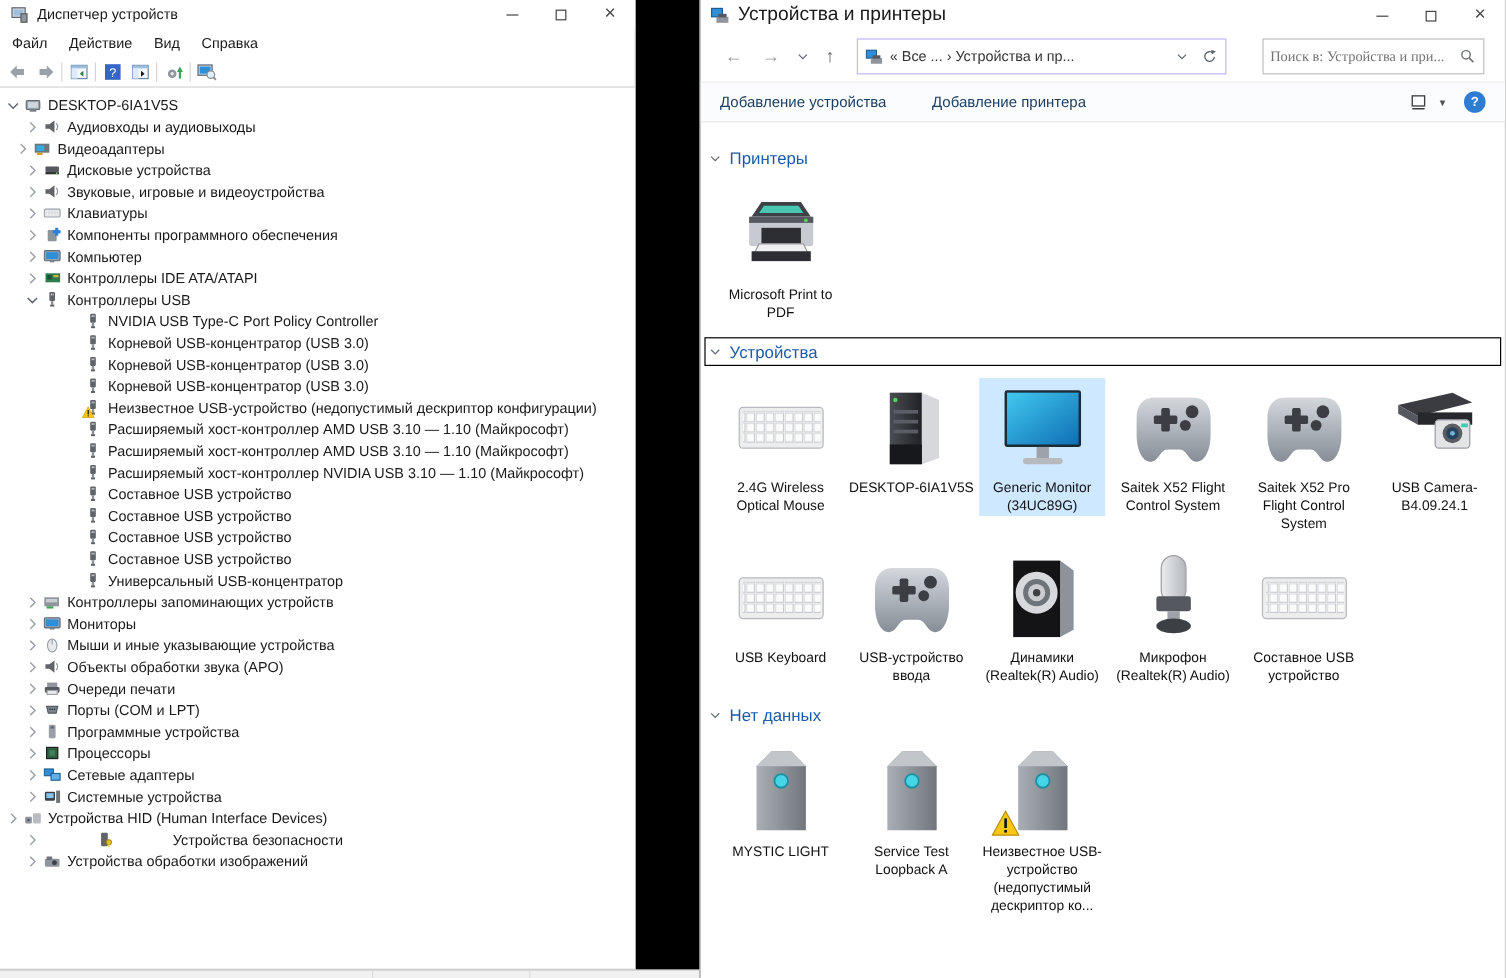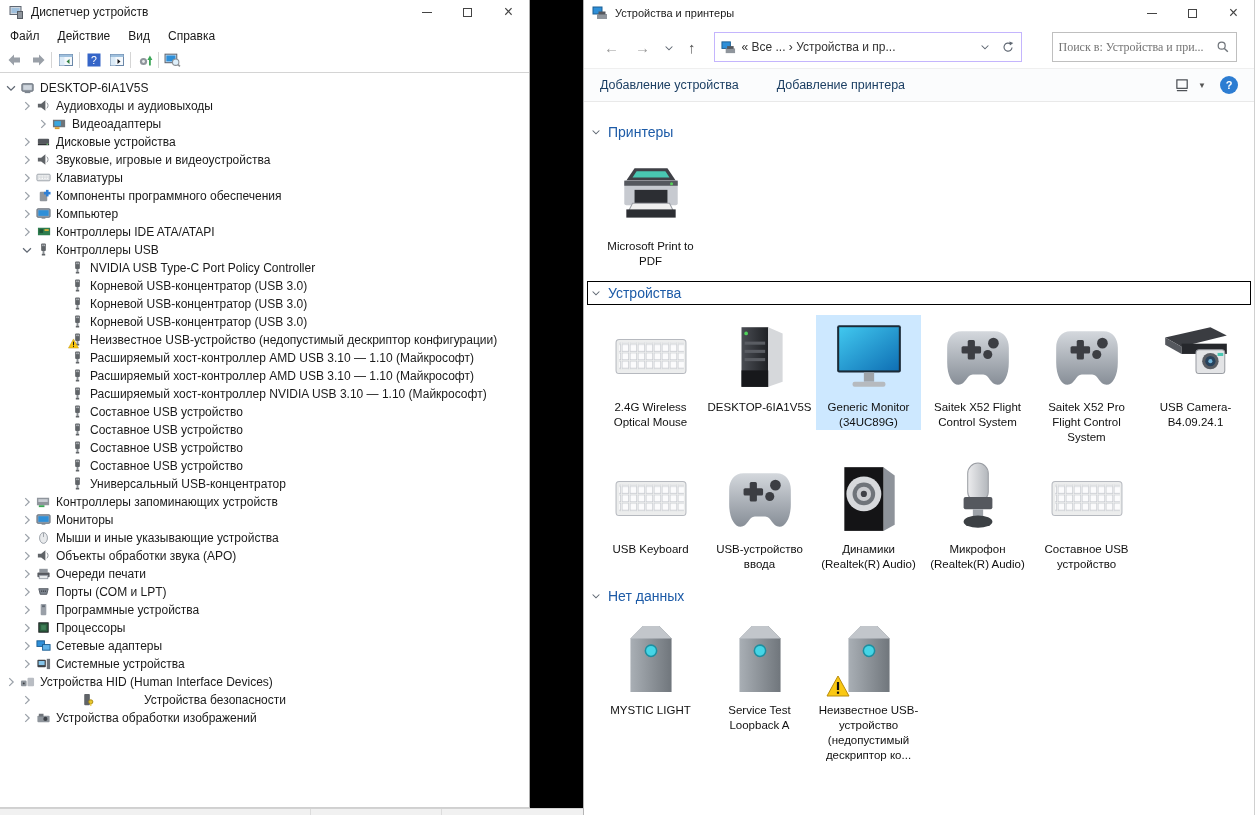--- a/index.html
+++ b/index.html
@@ -31,21 +31,21 @@
   .trow .warn-badge { position:absolute; left:-2px; bottom:-1px; width:11px; height:11px; }
 
   
   .bottom-strip { position:absolute; left:0; top:808px; width:583px; height:7px; background:#f1f1f1; border-top:1px solid #d2d2d2; }
   .strip-div { position:absolute; top:809px; width:1px; height:6px; background:#dcdcdc; }
 
   
   .right-window { position:absolute; left:583px; top:0; width:672px; height:815px; background:#fff;
                   border-left:1px solid #b5b5b5; border-right:1px solid #d0d0d0; display:flex; flex-direction:column; }
   .rw-titlebar { height:26px; display:flex; align-items:center; padding-left:8px; flex:none; }
-  .rw-titlebar .title { font-size:11px; margin-left:7px; }
+  .rw-titlebar .title { font-size:16px; margin-left:7px; }
   .rw-nav { height:42px; display:flex; align-items:center; padding:0 10px 0 12px; flex:none; }
   .nav-arrow { font-size:15px; color:#999; padding:0 8px; }
   .nav-arrow.up { color:#555; }
   .nav-chev { padding:0 5px; }
   .address-box { display:flex; align-items:center; height:30px; border:1px solid #c4b5fd; margin-left:10px;
                  width:308px; padding:0 6px; font-size:12px; color:#333; }
   .address-box .crumb { margin-left:6px; white-space:nowrap; overflow:hidden; flex:1; }
   .address-box .abx-right { display:flex; align-items:center; margin-left:auto; }
   .search-box { display:flex; align-items:center; height:30px; border:1px solid #bfbfbf; margin-left:30px;
                 width:185px; padding:0 6px; }
@@ -421,21 +421,21 @@
           <use href="#chev-right"></use>
         </svg>
         <span class="ticon-wrap">
           <svg class="ticon">
             <use href="#i-audio"></use>
           </svg>
           
         </span>
         <span class="tlabel">Аудиовходы и аудиовыходы</span>
       </div>
-      <div class="trow" style="padding-left: 36px;">
+      <div class="trow" style="padding-left: 12px;">
         <svg class="chev">
           <use href="#chev-right"></use>
         </svg>
         <span class="ticon-wrap">
           <svg class="ticon">
             <use href="#i-gpu"></use>
           </svg>
           
         </span>
         <span class="tlabel">Видеоадаптеры</span>

